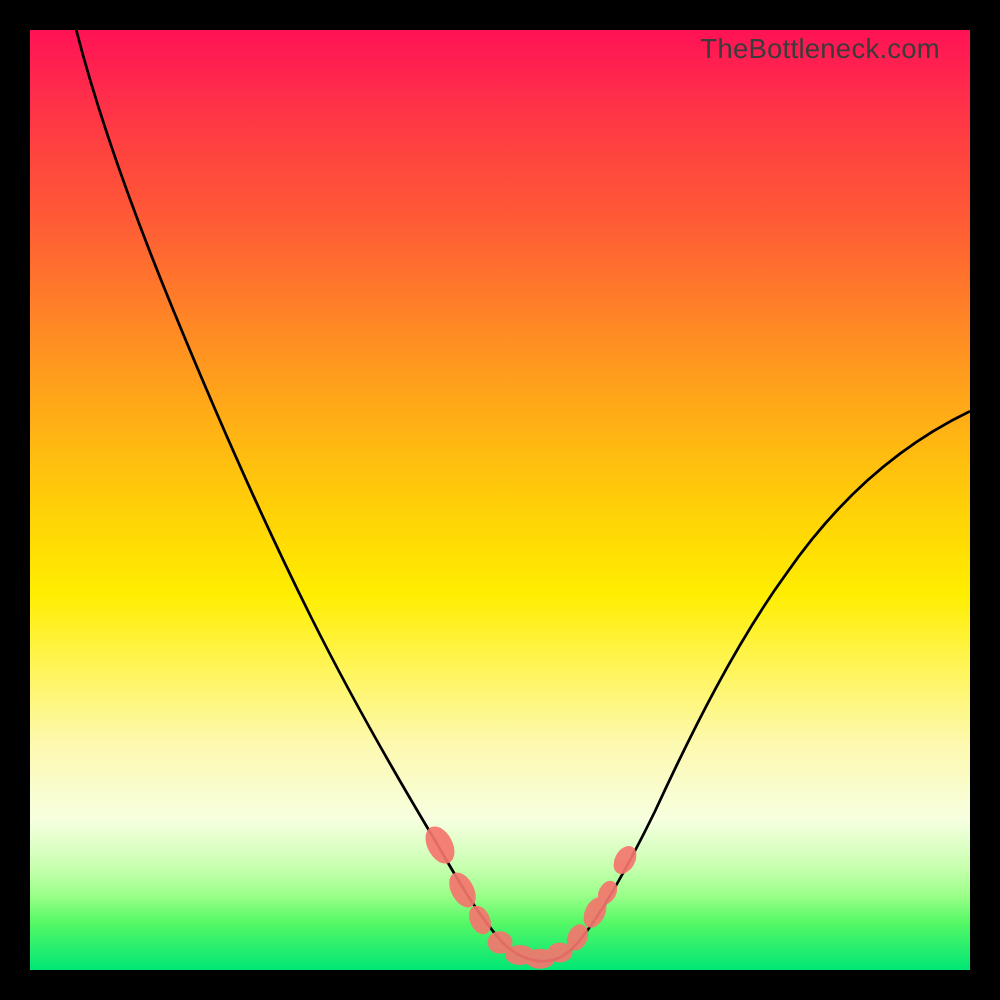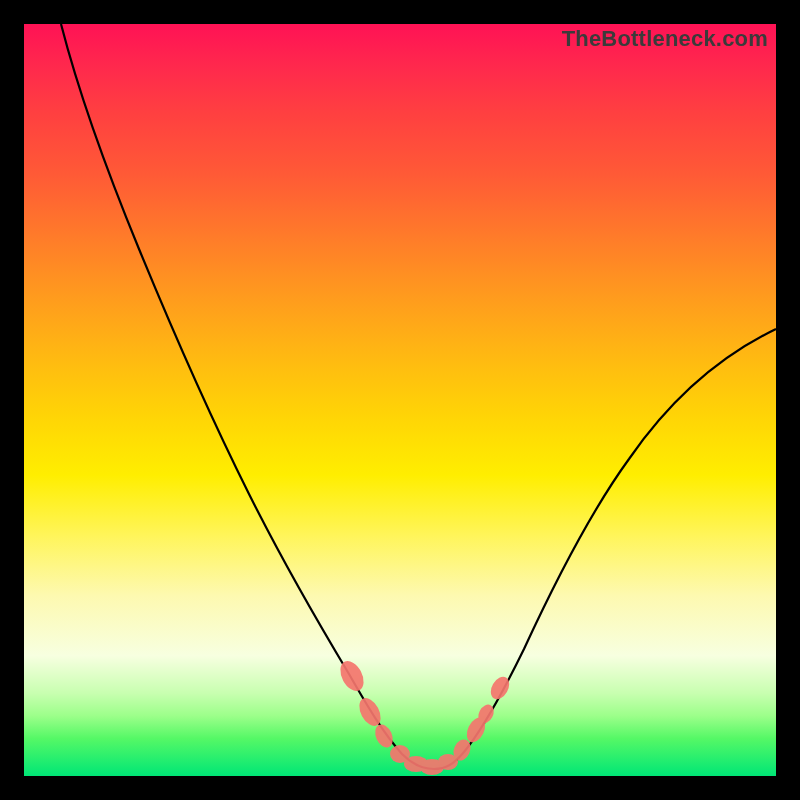--- a/index.html
+++ b/index.html
@@ -40,24 +40,24 @@
       #f7ffe0 84%,
       #c8ffb0 89%,
       #9cff8a 92%,
       #55f866 95%,
       #00e676 100%
     );
   }
   .watermark {
     position: absolute;
     top: 2px;
-    right: 8px;
+    right: 24px;
     color: #3b3b3b;
     font-size: 22px;
-    font-weight: 700;
+    font-weight: 400;
     letter-spacing: 0.2px;
     pointer-events: none;
     user-select: none;
   }
   svg.curves {
     position: absolute;
     inset: 0;
     width: 100%;
     height: 100%;
   }

